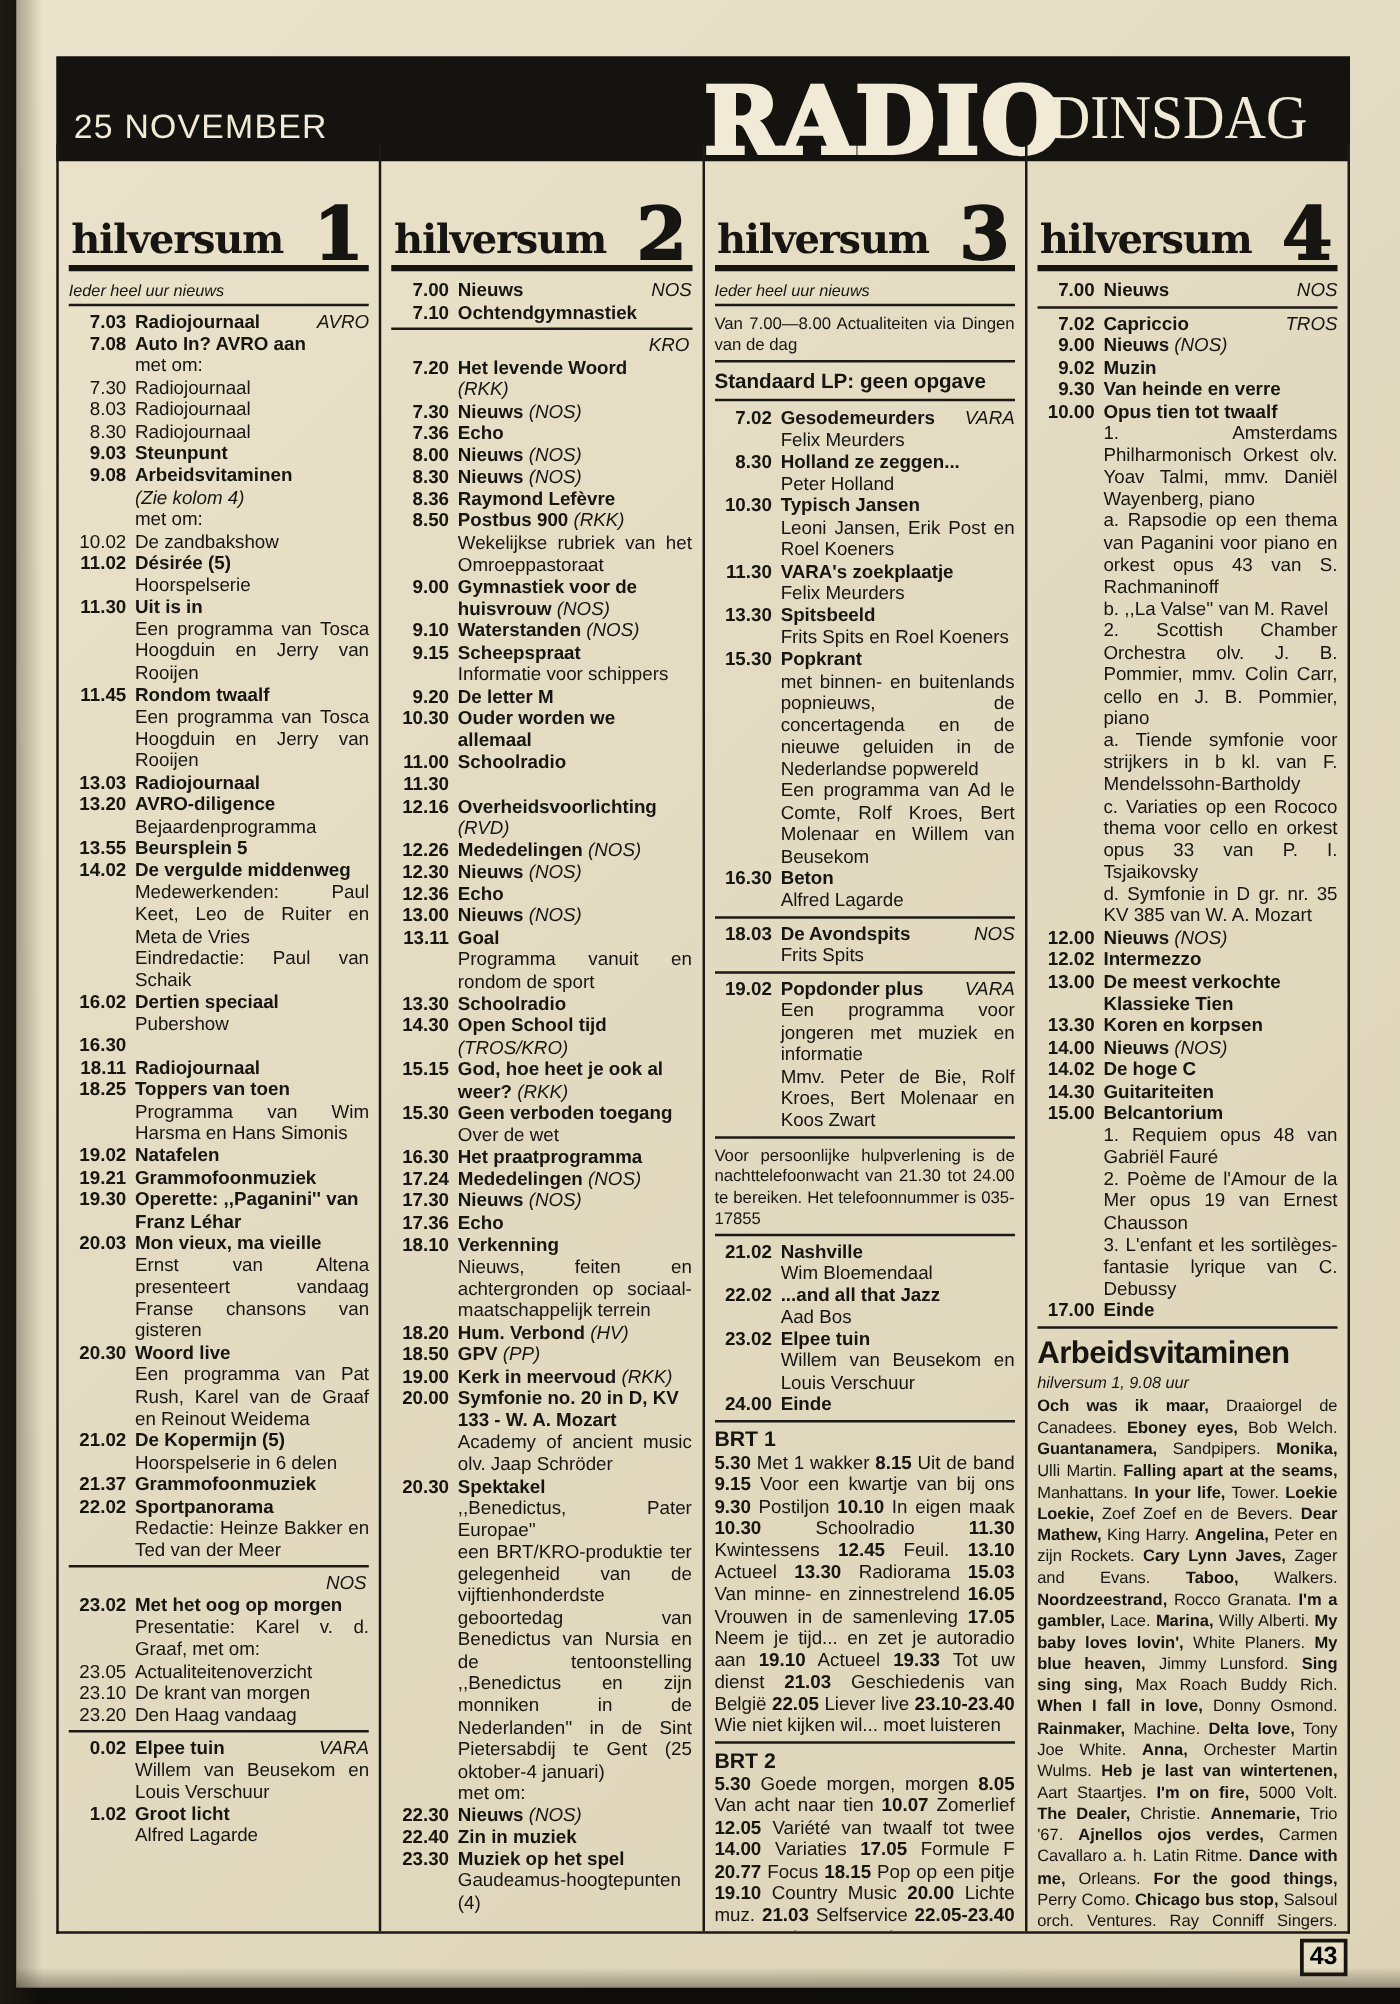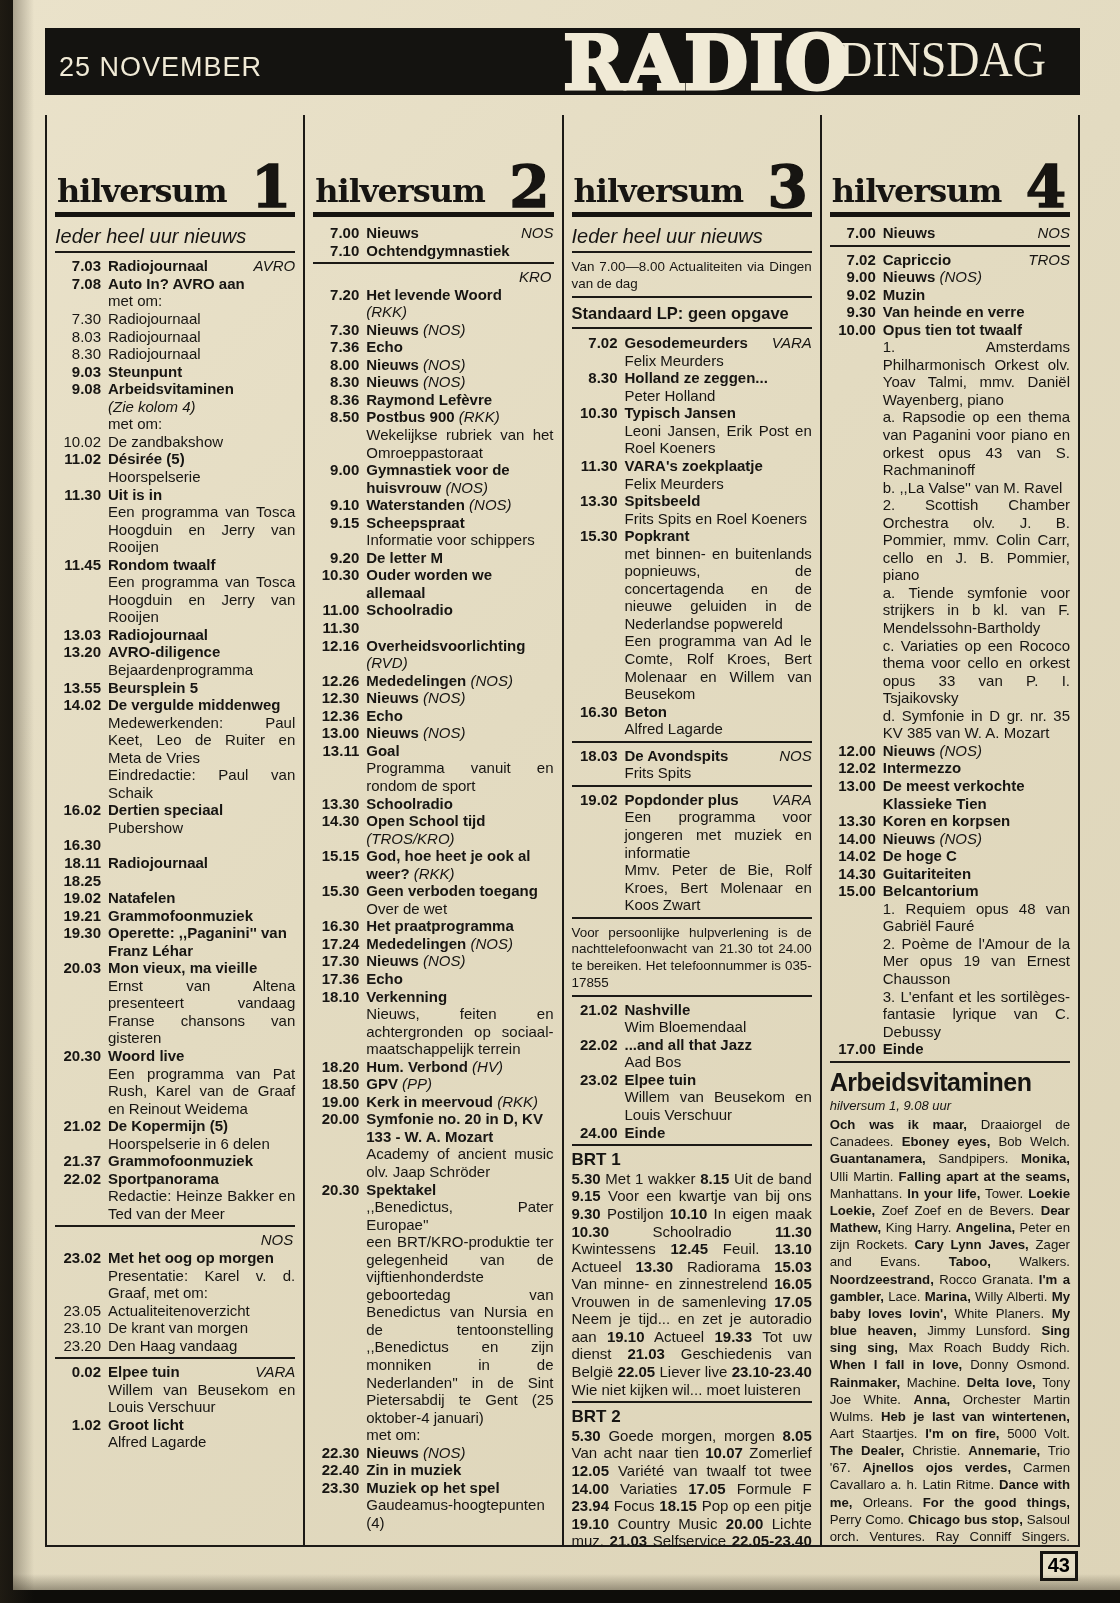--- a/index.html
+++ b/index.html
@@ -17,21 +17,21 @@
     position:absolute;left:0;top:0;width:34px;height:100%;
     background:linear-gradient(90deg,rgba(45,38,26,.55),rgba(45,38,26,0));
     pointer-events:none;
   }
   .bottom-shadow{
     position:absolute;left:0;bottom:0;width:100%;height:16px;
     background:linear-gradient(0deg,rgba(45,38,26,.40),rgba(45,38,26,0));
     pointer-events:none;
   }
   .headerbar{
-    position:absolute;left:32px;top:28px;width:1035px;height:67px;
+    position:absolute;left:32px;top:45px;width:1035px;height:84px;
     background:#141310;color:#f0ead6;
   }
   .date{position:absolute;left:14px;bottom:12px;font-size:27px;letter-spacing:1px;}
   .radio{
     position:absolute;left:518px;bottom:-5px;
     font-family:"DejaVu Serif",serif;font-weight:bold;font-size:74px;line-height:1;
     letter-spacing:1px;-webkit-text-stroke:3px #f0ead6;
   }
   .dinsdag{
     position:absolute;right:34px;bottom:10px;
@@ -58,21 +58,21 @@
   .entry{display:flex;}
   .time{width:46px;min-width:46px;text-align:right;font-weight:bold;padding-right:7px;}
   .econtent{flex:1;min-width:0;}
   .title{font-weight:bold;}
   .entry.light .time,.entry.light .title{font-weight:normal;}
   .tag{float:right;font-style:italic;font-weight:normal;}
   .ttl-it{font-style:italic;font-weight:normal;}
   .desc{text-align:justify;font-weight:normal;}
   .desc.it{font-style:italic;}
   .rule{border-bottom:2px solid #1c1a16;margin:3px 0 4px;}
-  .inote{font-style:italic;font-size:20px;padding:1px 0 3px;border-bottom:2px solid #1c1a16;margin-bottom:4px;}
+  .inote{font-style:italic;font-size:13px;padding:1px 0 3px;border-bottom:2px solid #1c1a16;margin-bottom:4px;}
   .note{font-size:13.4px;line-height:1.25;padding:2px 0 3px;border-bottom:2px solid #1c1a16;margin-bottom:4px;text-align:justify;}
   .bnote{font-weight:bold;font-size:16.5px;padding:2px 0 4px;border-bottom:2px solid #1c1a16;margin-bottom:5px;}
   .tagline{text-align:right;font-style:italic;padding-right:2px;}
   .bheading{font-weight:bold;font-size:17px;margin-top:2px;}
   .para{text-align:justify;margin-bottom:3px;}
   .para.small{font-size:13.2px;line-height:1.3;}
   .bigheading{font-weight:bold;font-size:25px;margin:5px 0 1px;letter-spacing:-.5px;}
   .subtitle{font-style:italic;font-size:13px;margin-bottom:3px;}
   .pagenum{
     position:absolute;right:42px;top:1551px;border:3px solid #161410;
@@ -205,20 +205,24 @@
           <span class="time">16.30</span>
         </div>
         <div class="entry">
           <span class="time">18.11</span>
           <div class="econtent">
             <div class="title"><span>Radiojournaal</span></div>
           </div>
         </div>
         <div class="entry">
           <span class="time">18.25</span>
+          <div class="econtent">
+            <div class="title"><span>Toppers van toen</span></div>
+            <div class="desc">Programma van Wim Harsma en Hans Simonis</div>
+          </div>
         </div>
         <div class="entry">
           <span class="time">19.02</span>
           <div class="econtent">
             <div class="title"><span>Natafelen</span></div>
           </div>
         </div>
         <div class="entry">
           <span class="time">19.21</span>
           <div class="econtent">
@@ -662,21 +666,21 @@
           <span class="time">24.00</span>
           <div class="econtent">
             <div class="title"><span>Einde</span></div>
           </div>
         </div>
         <div class="rule"></div>
         <div class="bheading">BRT 1</div>
         <div class="para"><b>5.30</b> Met 1 wakker <b>8.15</b> Uit de band <b>9.15</b> Voor een kwartje van bij ons <b>9.30</b> Postiljon <b>10.10</b> In eigen maak <b>10.30</b> Schoolradio <b>11.30</b> Kwintessens <b>12.45</b> Feuil. <b>13.10</b> Actueel <b>13.30</b> Radiorama <b>15.03</b> Van minne- en zinnestrelend <b>16.05</b> Vrouwen in de samenleving <b>17.05</b> Neem je tijd... en zet je autoradio aan <b>19.10</b> Actueel <b>19.33</b> Tot uw dienst <b>21.03</b> Geschiedenis van België <b>22.05</b> Liever live <b>23.10-23.40</b> Wie niet kijken wil... moet luisteren</div>
         <div class="rule"></div>
         <div class="bheading">BRT 2</div>
-        <div class="para"><b>5.30</b> Goede morgen, morgen <b>8.05</b> Van acht naar tien <b>10.07</b> Zomerlief <b>12.05</b> Variété van twaalf tot twee <b>14.00</b> Variaties <b>17.05</b> Formule F <b>23.94</b> Focus <b>18.15</b> Pop op een pitje <b>19.10</b> Country Music <b>20.00</b> Lichte muz. <b>21.03</b> Selfservice <b>22.05-23.40</b> Vanavond en vannacht</div>
+        <div class="para"><b>5.30</b> Goede morgen, morgen <b>8.05</b> Van acht naar tien <b>10.07</b> Zomerlief <b>12.05</b> Variété van twaalf tot twee <b>14.00</b> Variaties <b>17.05</b> Formule F <b>20.77</b> Focus <b>18.15</b> Pop op een pitje <b>19.10</b> Country Music <b>20.00</b> Lichte muz. <b>21.03</b> Selfservice <b>22.05-23.40</b> Vanavond en vannacht</div>
       </div>
       <div class="col">
         <div class="hv">
           <span class="hv-name">hilversum</span>
           <span class="hv-num">4</span>
         </div>
         <div class="entry">
           <span class="time">7.00</span>
           <div class="econtent">
             <div class="title"><span class="tag">NOS</span><span>Nieuws</span></div>

